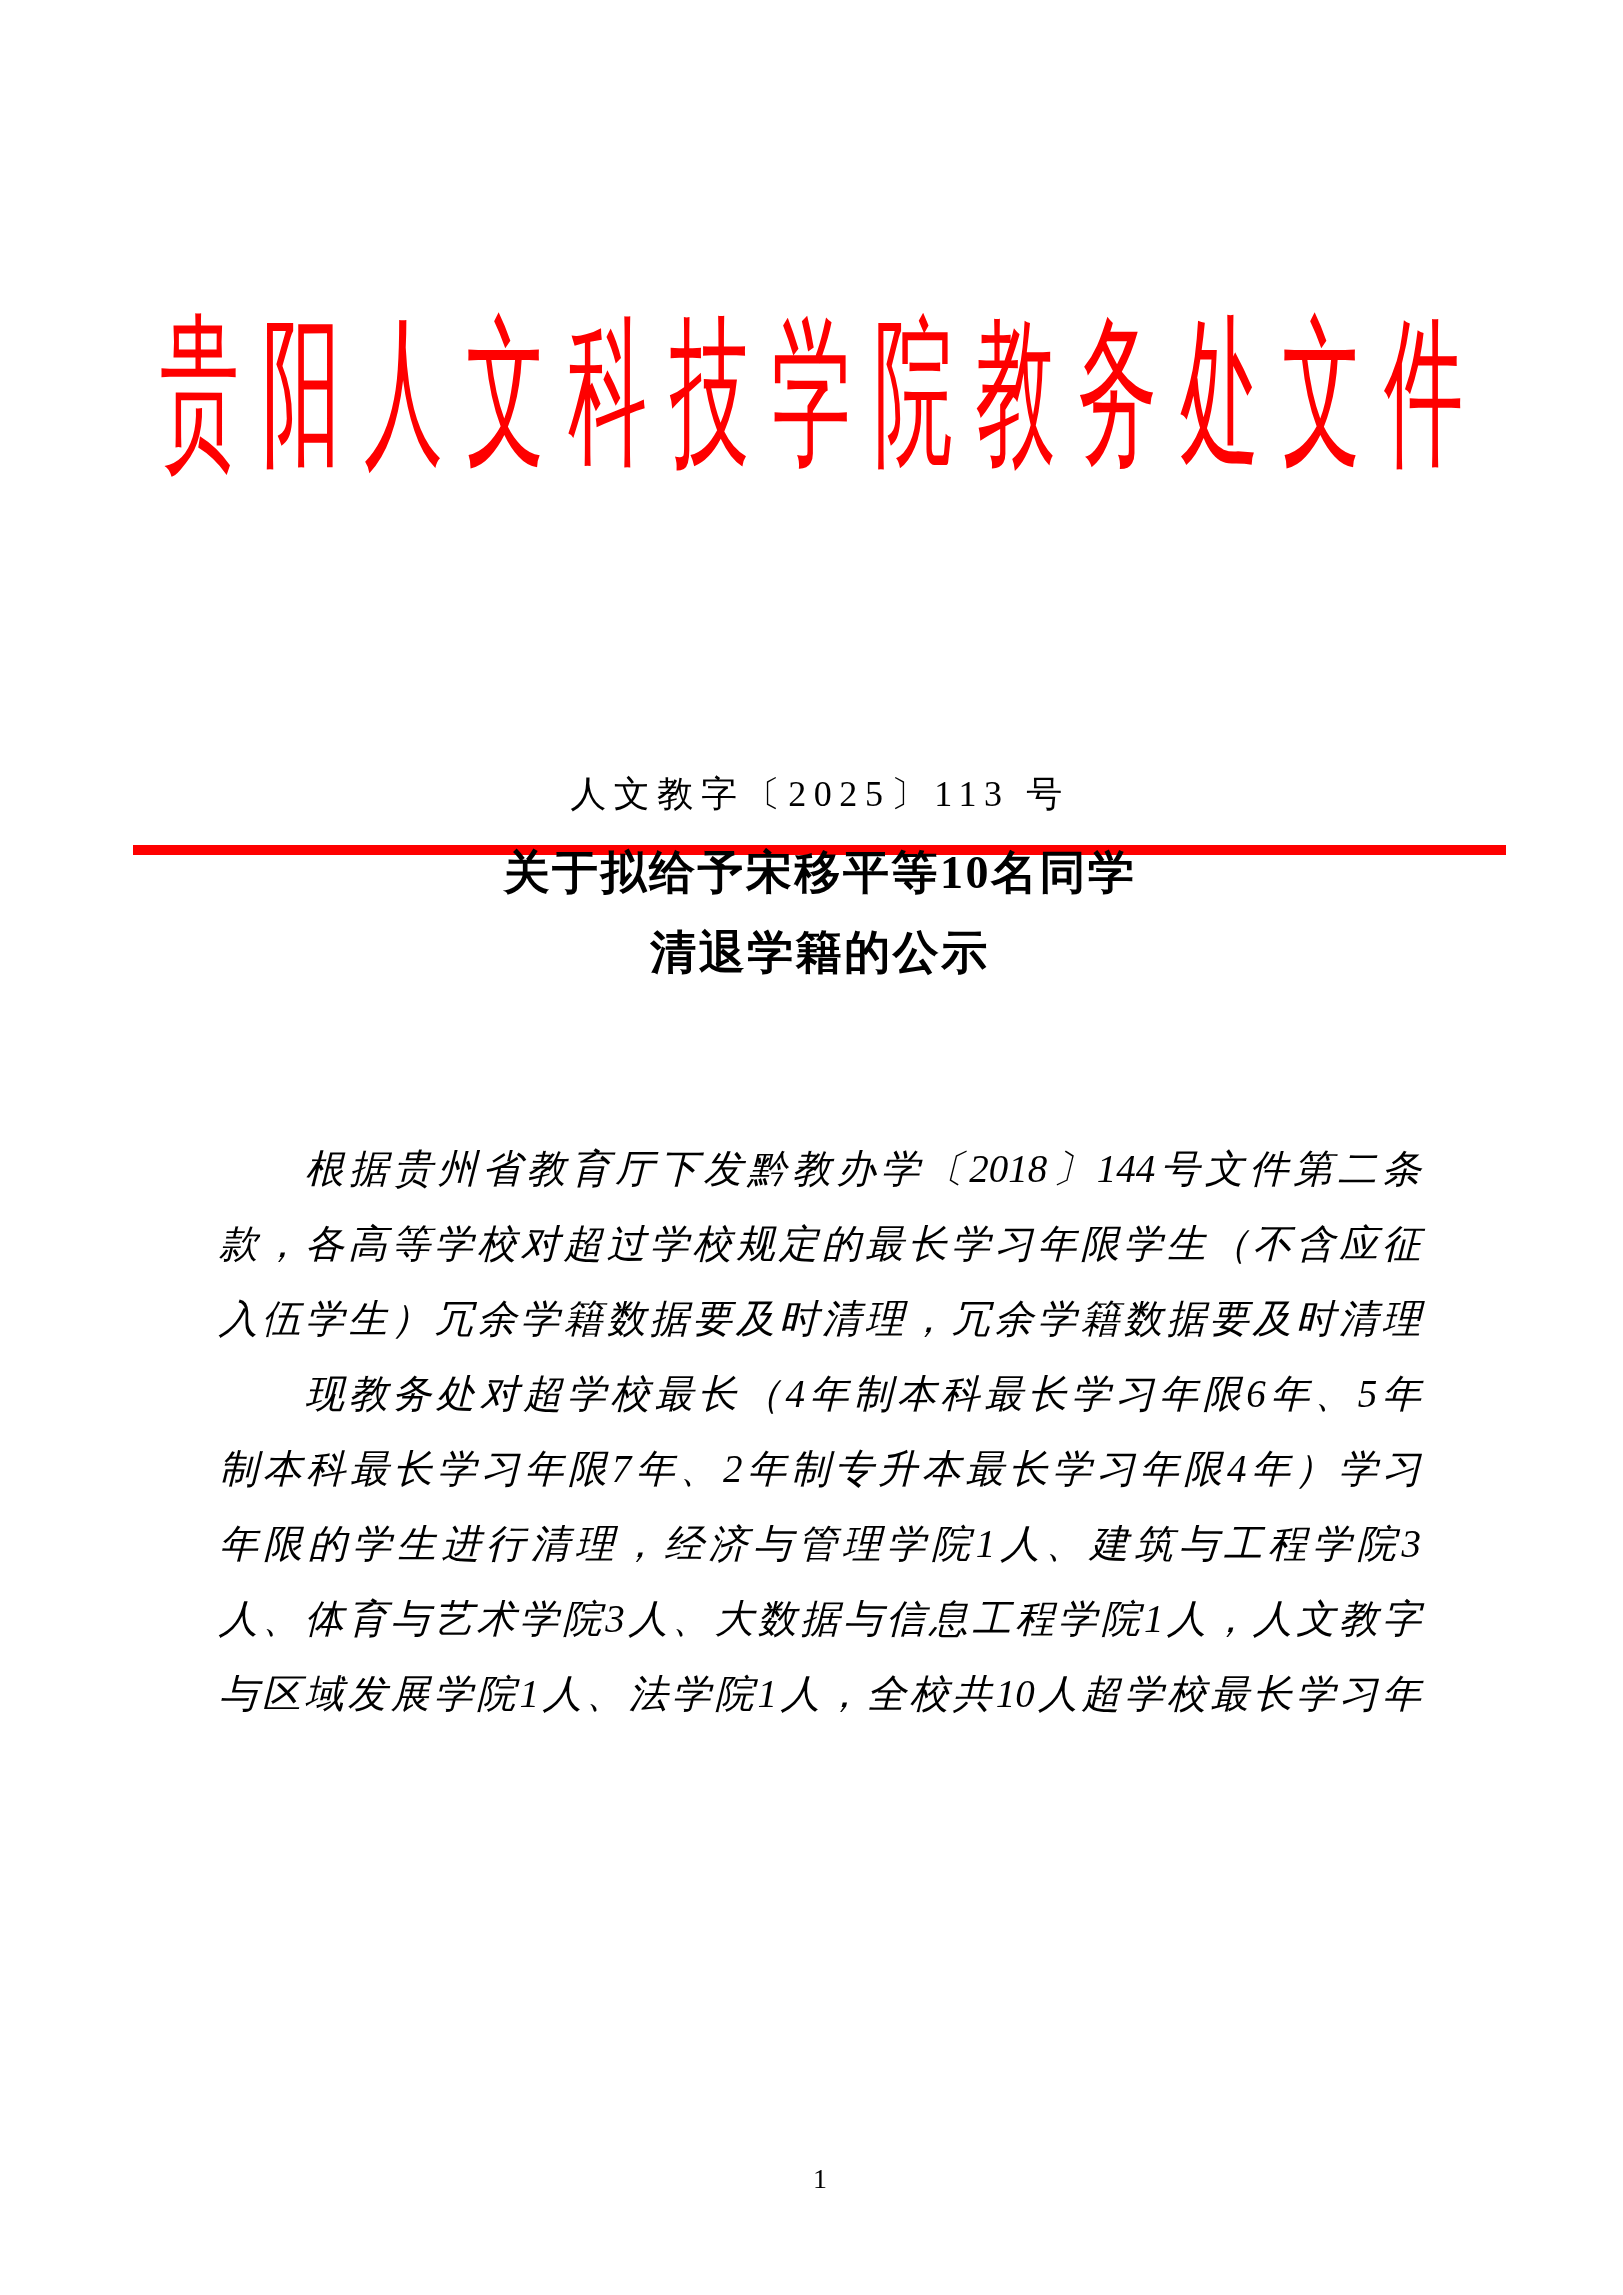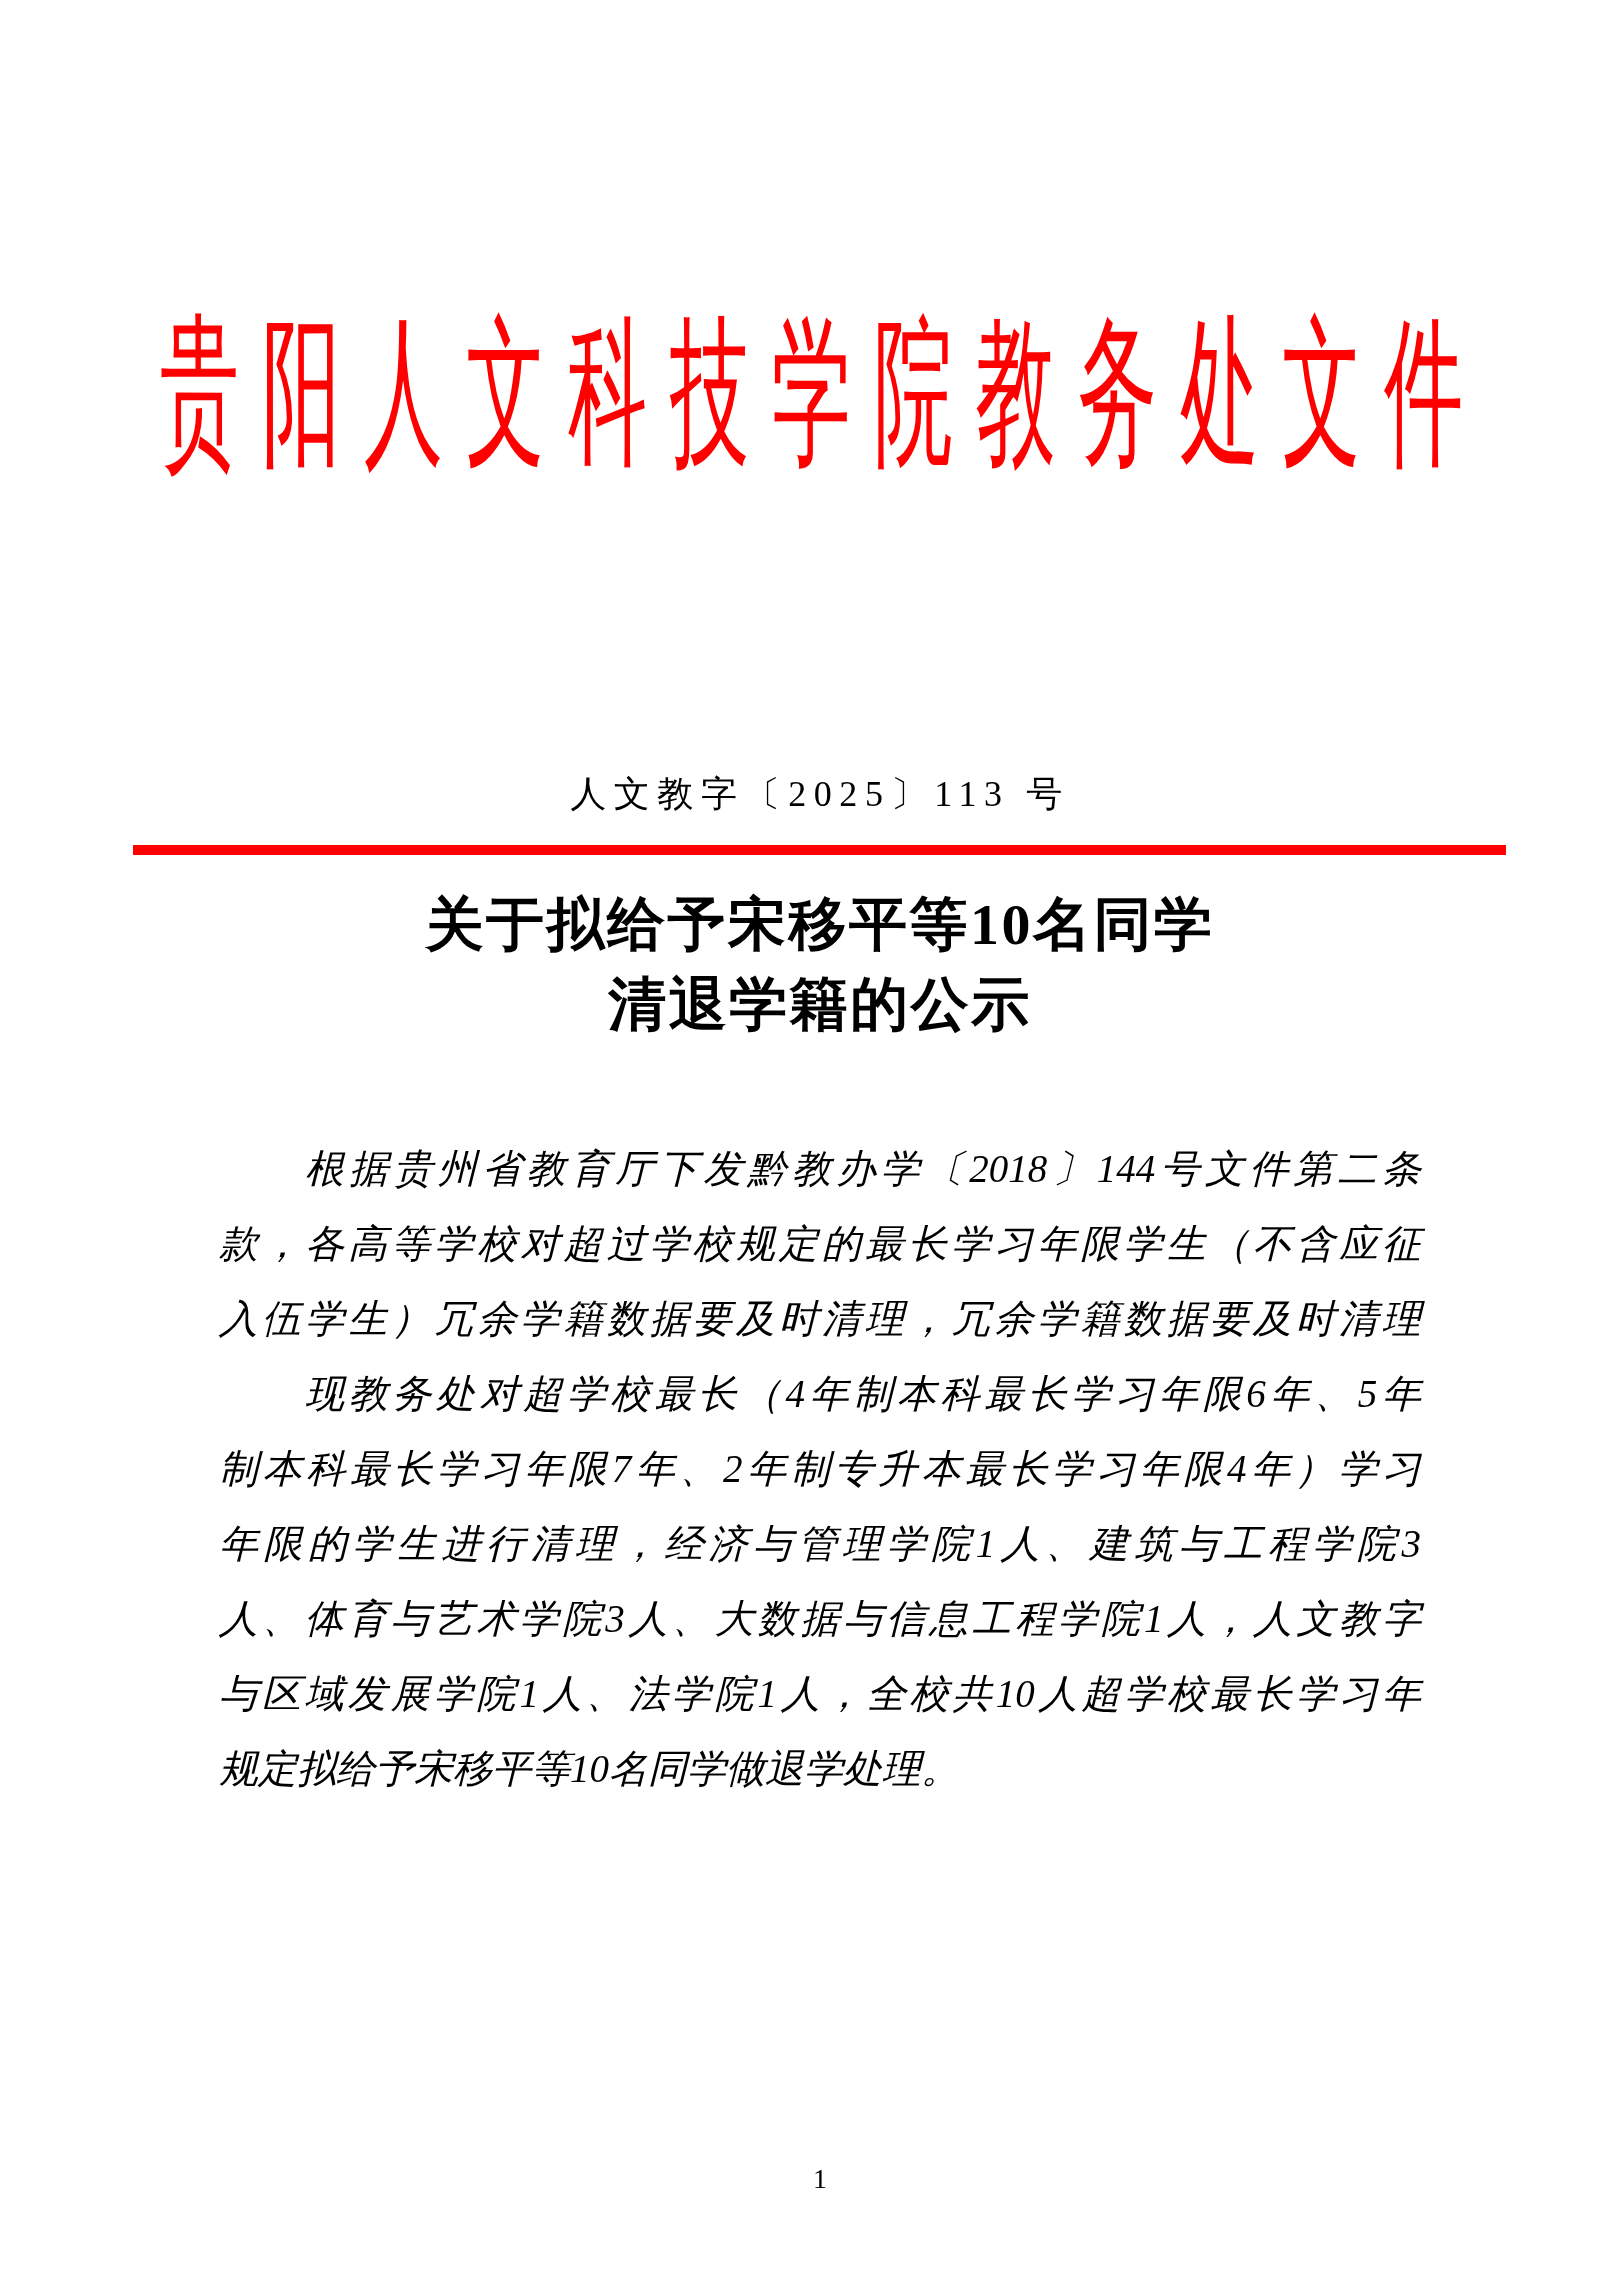--- a/index.html
+++ b/index.html
@@ -58,26 +58,26 @@
     top: 845px;
     left: 133px;
     width: 1373px;
     height: 9.5px;
     background: #fe0000;
   }
 
   
   .doc-title {
     position: absolute;
-    top: 885px;
+    top: 833px;
     left: 219px;
     width: 1202px;
     text-align: center;
     font-weight: bold;
-    font-size: 58px;
+    font-size: 46px;
     line-height: 80px;
     letter-spacing: 2.5px;
   }
 
   
   .body-text {
     position: absolute;
     top: 1131px;
     left: 219px;
     width: 1202px;
@@ -130,18 +130,17 @@
     <div class="line indent">根据贵州省教育厅下发黔教办学〔2018〕144号文件第二条</div>
     <div class="line">款，各高等学校对超过学校规定的最长学习年限学生（不含应征</div>
     <div class="line">入伍学生）冗余学籍数据要及时清理，冗余学籍数据要及时清理</div>
   </div>
   <div>
     <div class="line indent">现教务处对超学校最长（4年制本科最长学习年限6年、5年</div>
     <div class="line">制本科最长学习年限7年、2年制专升本最长学习年限4年）学习</div>
     <div class="line">年限的学生进行清理，经济与管理学院1人、建筑与工程学院3</div>
     <div class="line">人、体育与艺术学院3人、大数据与信息工程学院1人，人文教字</div>
     <div class="line">与区域发展学院1人、法学院1人，全校共10人超学校最长学习年</div>
-    <div class="line no-just">规定拟给予宋移平等10名同学做退学处理。</div>
   </div>
 </div>
 
 <div class="page-number">1</div>
 
 
 </body></html>

